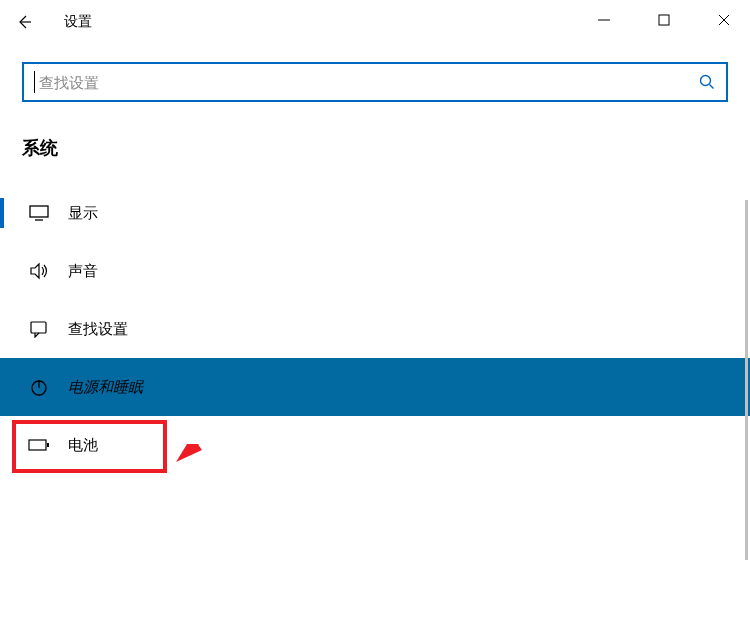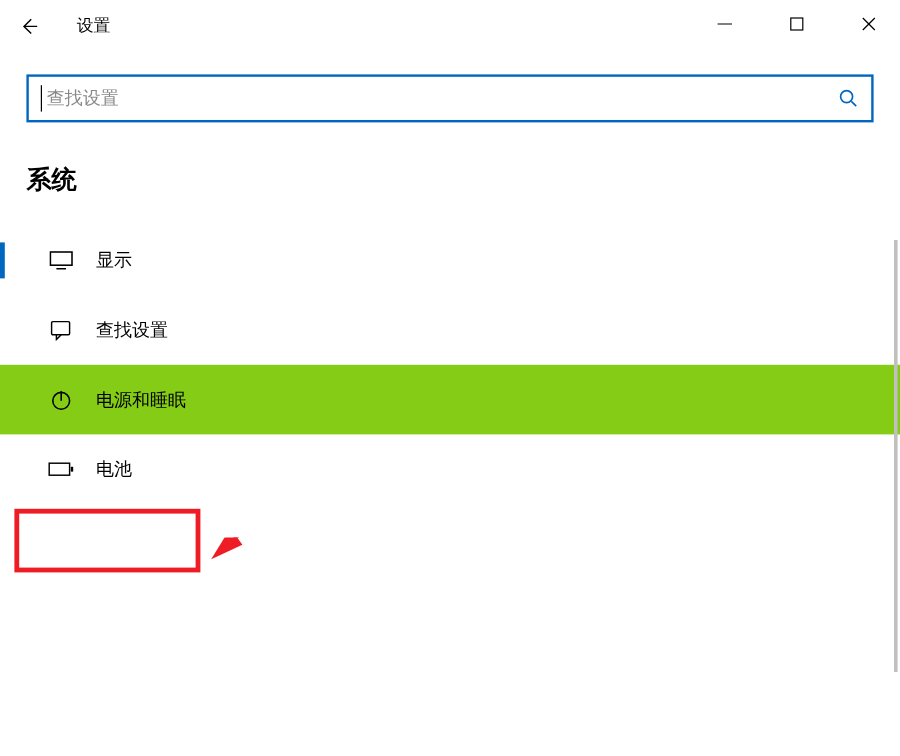--- a/index.html
+++ b/index.html
@@ -8,26 +8,26 @@
     .back-btn { width: 36px; height: 36px; display: flex; align-items: center; justify-content: center; cursor: pointer; }
     .title { margin-left: 22px; font-size: 14px; color: #000; }
     .win-controls { position: absolute; right: 8px; top: 6px; display: flex; gap: 24px; align-items: center; }
     .win-btn { width: 36px; height: 28px; display: flex; align-items: center; justify-content: center; cursor: pointer; }
     .content { padding: 18px 22px 0 22px; }
     .search-wrap { border: 2px solid #0067c0; height: 40px; display: flex; align-items: center; padding: 0 10px; }
     .search-cursor { width: 1px; height: 22px; background: #000; margin-right: 4px; }
     .search-input { flex: 1; border: none; outline: none; font-size: 15px; color: #666; background: transparent; }
     .search-input::placeholder { color: #888; }
     .search-icon { color: #0067c0; }
-    .section-title { font-size: 21px; font-weight: 700; margin: 34px 0 24px 0; }
+    .section-title { font-size: 18px; font-weight: 700; margin: 34px 0 24px 0; }
     .nav { position: relative; margin-left: -22px; width: calc(100% + 44px); }
-    .nav-item { height: 58px; display: flex; align-items: center; padding-left: 40px; cursor: pointer; position: relative; font-size: 15px; }
+    .nav-item { height: 58px; display: flex; align-items: center; padding-left: 28px; cursor: pointer; position: relative; font-size: 15px; }
     .nav-item .icon-slot { width: 22px; height: 22px; display: flex; align-items: center; justify-content: center; margin-right: 18px; color: #000; }
     .nav-item.active-ind::before { content: ""; position: absolute; left: 0; top: 14px; bottom: 14px; width: 4px; background: #0067c0; }
-    .nav-item.selected { background: #84cc16; }
+    .nav-item.selected { background: #0369a1; font-style: italic; }
     .highlight-box { position: absolute; border: 4px solid #ee1c25; left: 12px; top: 236px; width: 155px; height: 53px; pointer-events: none; }
     .arrow { position: absolute; left: 172px; top: 260px; pointer-events: none; }
     .scroll-hint { position: absolute; right: 2px; top: 200px; width: 3px; height: 360px; background: #c0c0c0; }
   </style>
 </head>
 <body>
 
 <div class="titlebar">
   <div class="back-btn">
     <svg width="18" height="18" viewBox="0 0 18 18">
@@ -73,20 +73,30 @@
     <div class="nav-item active-ind">
       <span class="icon-slot">
         <svg width="20" height="18" viewBox="0 0 20 18">
             <rect x="1" y="2" width="18" height="11" stroke="#000" stroke-width="1.3" fill="none"></rect>
             <line x1="6" y1="16" x2="14" y2="16" stroke="#000" stroke-width="1.3"></line>
           </svg>
       </span>
       <span>显示</span>
     </div>
 
+    <div class="nav-item">
+      <span class="icon-slot">
+        <svg width="20" height="18" viewBox="0 0 20 18">
+            <path d="M2 6 L6 6 L10 2 L10 16 L6 12 L2 12 Z" stroke="#000" stroke-width="1.2" fill="none"></path>
+            <path d="M13 5 Q16 9 13 13" stroke="#000" stroke-width="1.2" fill="none"></path>
+            <path d="M15 3 Q20 9 15 15" stroke="#000" stroke-width="1.2" fill="none"></path>
+          </svg>
+      </span>
+      <span>声音</span>
+    </div>
 
     <div class="nav-item">
       <span class="icon-slot">
         <svg width="20" height="18" viewBox="0 0 20 18">
             <rect x="2" y="2" width="15" height="11" rx="1" stroke="#000" stroke-width="1.2" fill="none"></rect>
             <path d="M6 13 L6 17 L10 13" stroke="#000" stroke-width="1.2" fill="none"></path>
           </svg>
       </span>
       <span>查找设置</span>
     </div>

